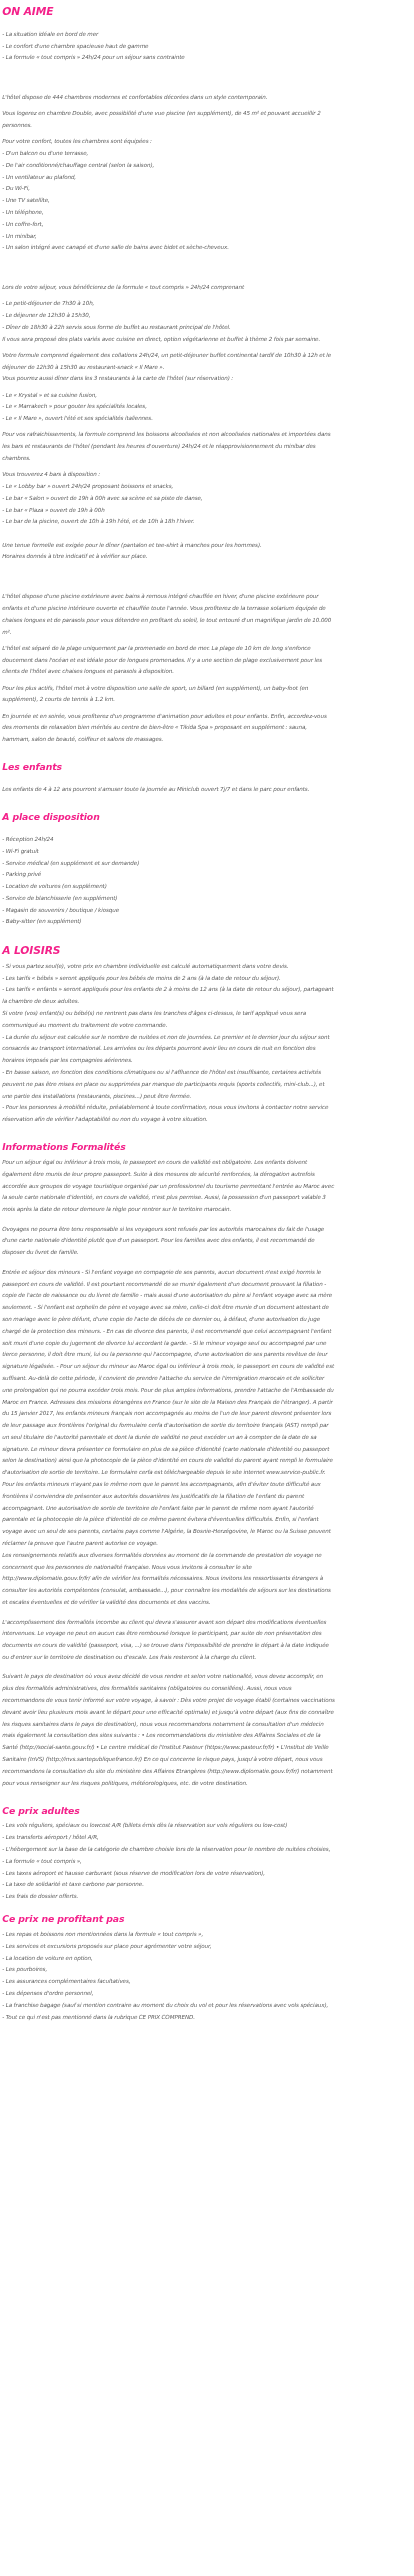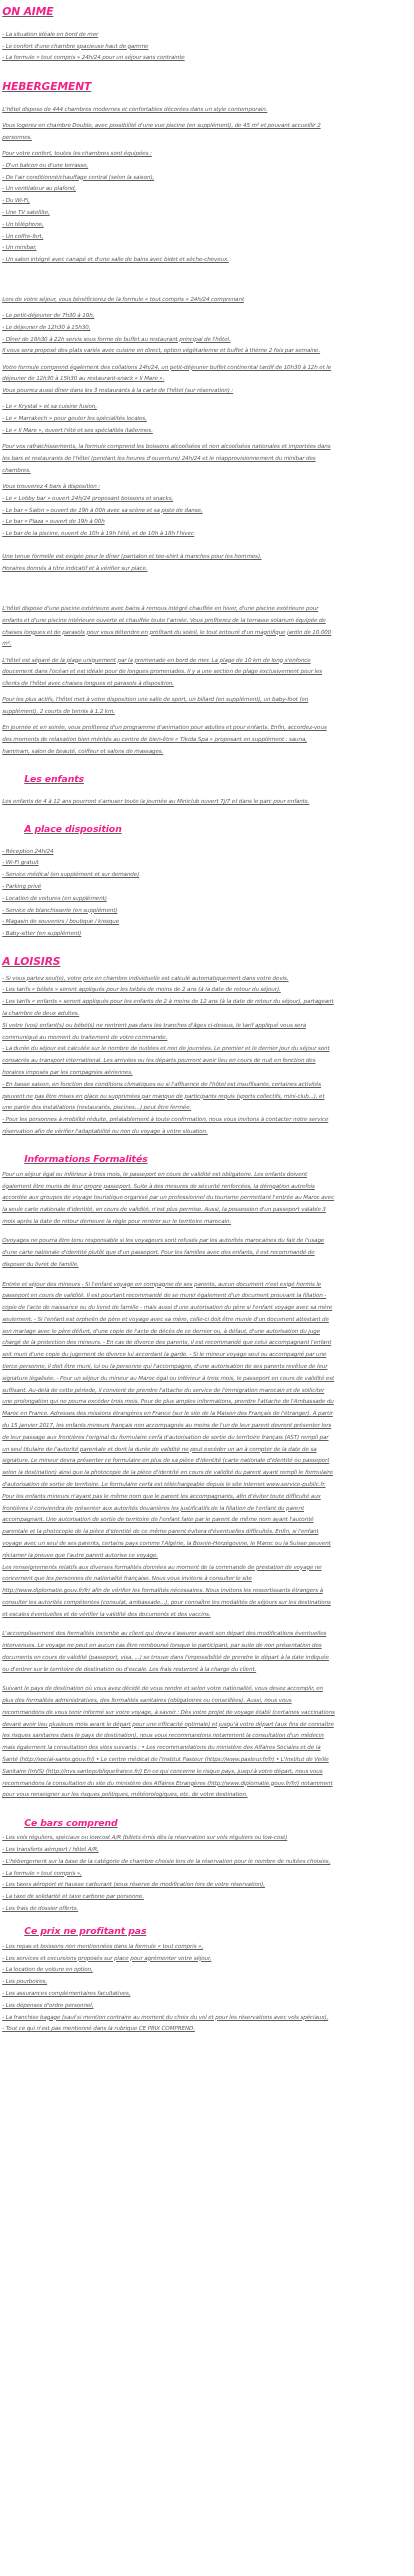--- a/index.html
+++ b/index.html
@@ -12,38 +12,37 @@
     width: 415px;
     font-family: "DejaVu Sans", sans-serif;
     color: #5e5e5e;
     -webkit-font-smoothing: antialiased;
   }
   .page {
     width: 337px;
     box-sizing: border-box;
     padding: 5.5px 2.2px 7.7px 2.2px;
     background: #ffffff;
-    text-decoration: underline;
   }
 
   
   h1.sec-title,
   h2.sec-title,
   h3.sec-title {
     margin: 0;
     padding: 0;
     color: #f4218a;
     font-family: "DejaVu Sans", sans-serif;
     font-style: italic;
     font-weight: bold;
     letter-spacing: -0.1px;
     line-height: 1.1;
   }
   h1.sec-title { font-size: 10.7px; }
-  h2.sec-title { font-size: 9.3px; margin-left: 22px; }
+  h2.sec-title { font-size: 9.3px; }
 
   
   p.body, div.body {
     margin: 0;
     padding: 0;
     font-style: italic;
     font-size: 5.6px;
     line-height: 11.8px;
     color: #5d5d5d;
     letter-spacing: -0.1px;
@@ -80,21 +79,20 @@
     <div class="body list">
       <span class="li">- La situation idéale en bord de mer</span>
       <span class="li">- Le confort d'une chambre spacieuse haut de gamme</span>
       <span class="li">- La formule « tout compris » 24h/24 pour un séjour sans contrainte</span>
     </div>
   </section>
 
   <div class="gap-l"></div>
 
   <section>
-    <h1 class="sec-title">HEBERGEMENT</h1>
     <div class="gap-m"></div>
     <p class="body">L'hôtel dispose de 444 chambres modernes et confortables décorées dans un style contemporain.</p>
     <div class="gap-xs"></div>
     <p class="body">Vous logerez en chambre Double, avec possibilité d'une vue piscine (en supplément), de 45 m² et pouvant accueillir 2 personnes.</p>
     <div class="gap-xs"></div>
     <p class="body">Pour votre confort, toutes les chambres sont équipées :</p>
     <div class="body list">
       <span class="li">- D'un balcon ou d'une terrasse,</span>
       <span class="li">- De l'air conditionné/chauffage central (selon la saison),</span>
       <span class="li">- Un ventilateur au plafond,</span>
@@ -237,21 +235,21 @@
       <span class="li">Suivant le pays de destination où vous avez décidé de vous rendre et selon votre nationalité, vous devez accomplir, en plus des formalités administratives, des formalités sanitaires (obligatoires ou conseillées). Aussi, nous vous recommandons de vous tenir informé sur votre voyage, à savoir : Dès votre projet de voyage établi (certaines vaccinations devant avoir lieu plusieurs mois avant le départ pour une efficacité optimale) et jusqu'à votre départ (aux fins de connaître les risques sanitaires dans le pays de destination), nous vous recommandons notamment la consultation d'un médecin mais également la consultation des sites suivants :</span>
       <span class="li">• Les recommandations du ministère des Affaires Sociales et de la Santé (http://social-sante.gouv.fr/) • Le centre médical de l'Institut Pasteur (https://www.pasteur.fr/fr)</span>
       <span class="li">• L'Institut de Veille Sanitaire (InVS) (http://invs.santepubliquefrance.fr/)</span>
       <span class="li">En ce qui concerne le risque pays, jusqu'à votre départ, nous vous recommandons la consultation du site du ministère des Affaires Etrangères (http://www.diplomatie.gouv.fr/fr/) notamment pour vous renseigner sur les risques politiques, météorologiques, etc. de votre destination.</span>
     </div>
   </section>
 
   <div class="gap-l"></div>
 
   <section>
-    <h2 class="sec-title">Ce bars comprend</h2>
+    <h2 class="sec-title">Ce prix adultes</h2>
     <div class="gap-xs"></div>
     <div class="body wide list">
       <span class="li">- Les vols réguliers, spéciaux ou lowcost A/R (billets émis dès la réservation sur vols réguliers ou low-cost)</span>
       <span class="li">- Les transferts aéroport / hôtel A/R,</span>
       <span class="li">- L'hébergement sur la base de la catégorie de chambre choisie lors de la réservation pour le nombre de nuitées choisies,</span>
       <span class="li">- La formule « tout compris »,</span>
       <span class="li">- Les taxes aéroport et hausse carburant (sous réserve de modification lors de votre réservation),</span>
       <span class="li">- La taxe de solidarité et taxe carbone par personne.</span>
       <span class="li">- Les frais de dossier offerts.</span>
     </div>

